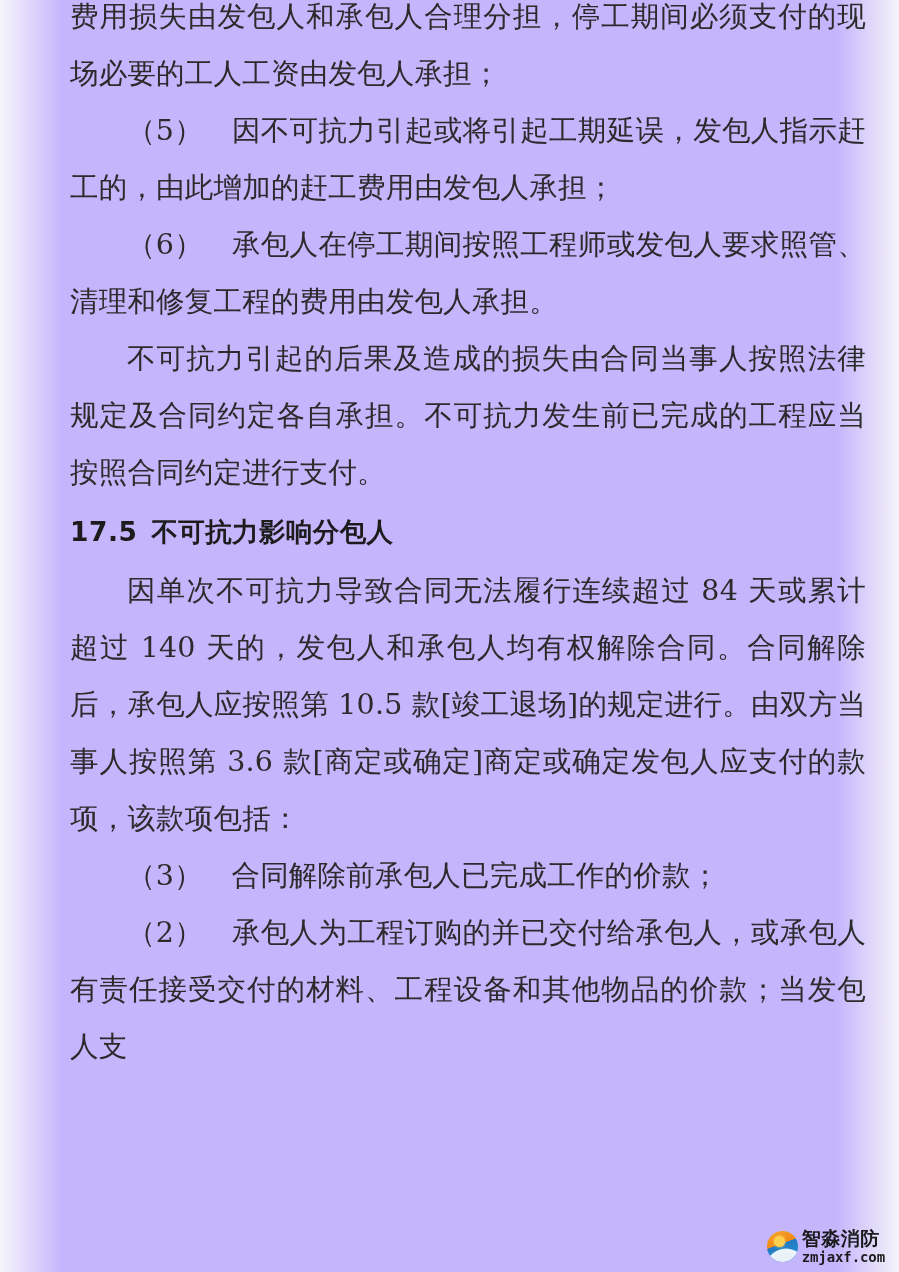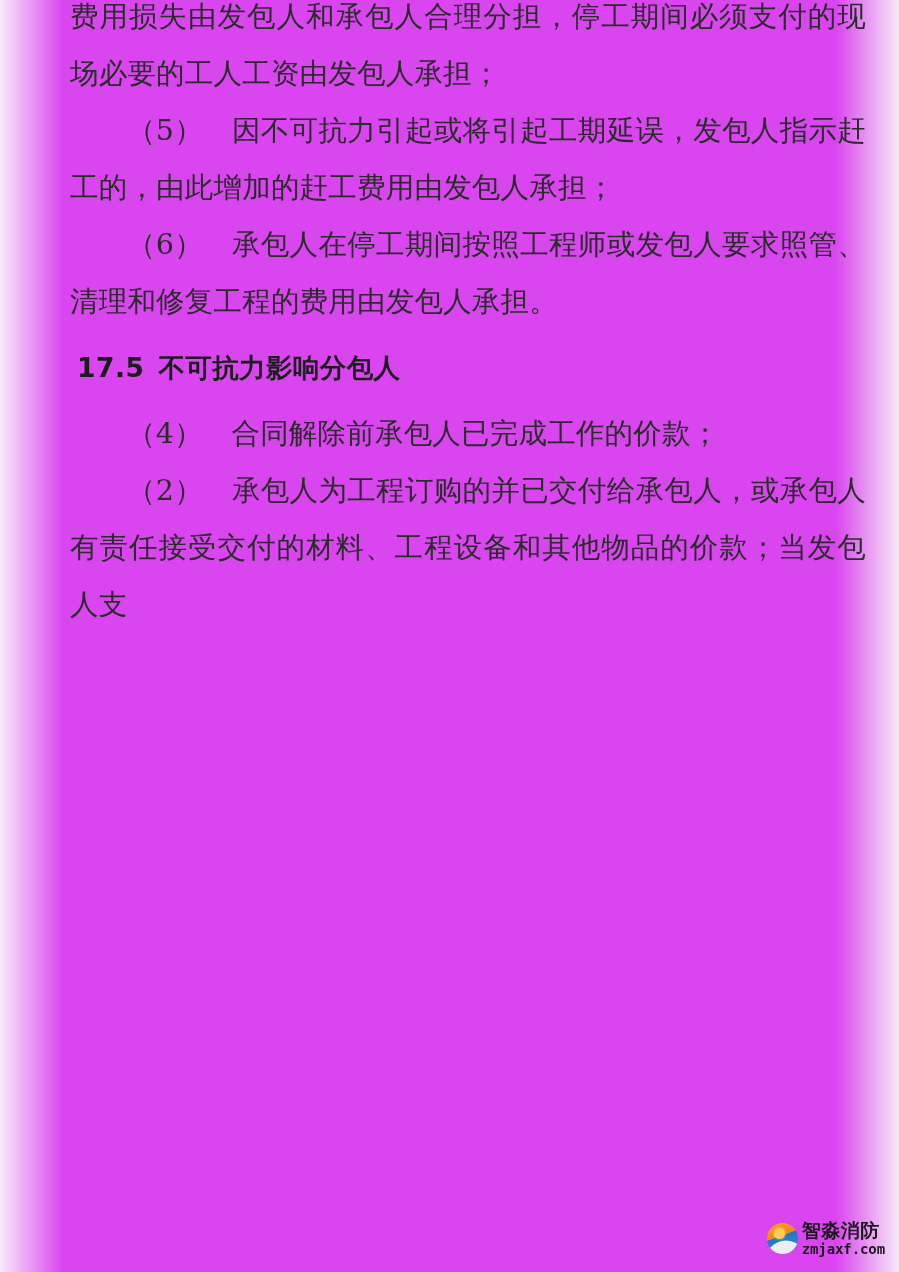--- a/index.html
+++ b/index.html
@@ -15,21 +15,21 @@
     overflow: hidden;
     font-family: "DejaVu Serif", "Liberation Serif", serif;
     color: #2a2a2a;
     -webkit-font-smoothing: antialiased;
   }
 
   
   .page {
     position: absolute;
     inset: 0;
-    background: #d946ef;
+    background: #c4b5fd;
   }
 
   
   .paper-tint {
     position: absolute;
     inset: 0;
     background:
       linear-gradient(90deg, rgba(252,252,250,0.9) 0%, rgba(255,255,255,0) 7%,
                              rgba(255,255,255,0) 93%, rgba(250,250,248,0.9) 100%);
     pointer-events: none;
@@ -57,32 +57,32 @@
   .para.indent { text-indent: 57px; }
   .para.item    { text-indent: 57px; }
 
   
   .heading {
     font-family: "DejaVu Sans", "Liberation Sans", sans-serif;
     font-size: 26.5px;
     font-weight: 700;
     color: #1c1c1c;
     line-height: 57px;
-    margin: 7px;
+    margin: 0;
     letter-spacing: 0.4px;
   }
   .heading .num { margin-right: 14px; letter-spacing: 0.5px; }
 
   .gap-sm { height: 2px; }
 
   
   .watermark {
     position: absolute;
     right: 14px;
-    bottom: 16px;
+    bottom: 8px;
     display: flex;
     align-items: center;
     gap: 4px;
     opacity: 0.97;
   }
   .wm-logo {
     width: 31px;
     height: 31px;
     border-radius: 50%;
     position: relative;
@@ -139,33 +139,35 @@
   <div class="paper-tint"></div>
 
   <div class="text-column">
 
     <p class="para continuation">费用损失由发包人和承包人合理分担，停工期间必须支付的现场必要的工人工资由发包人承担；</p>
 
     <p class="para item">（5）　因不可抗力引起或将引起工期延误，发包人指示赶工的，由此增加的赶工费用由发包人承担；</p>
 
     <p class="para item">（6）　承包人在停工期间按照工程师或发包人要求照管、清理和修复工程的费用由发包人承担。</p>
 
+    <p class="para indent">不可抗力引起的后果及造成的损失由合同当事人按照法律规定及合同约定各自承担。不可抗力发生前已完成的工程应当按照合同约定进行支付。</p>
 
     <div class="gap-sm"></div>
 
     <h2 class="heading">
       <span class="num">17.5</span><span>不可抗力影响分包人</span>
     </h2>
 
 
     <div class="gap-sm"></div>
 
 
+    <p class="para indent">因单次不可抗力导致合同无法履行连续超过 84 天或累计超过 140 天的，发包人和承包人均有权解除合同。合同解除后，承包人应按照第 10.5 款[竣工退场]的规定进行。由双方当事人按照第 3.6 款[商定或确定]商定或确定发包人应支付的款项，该款项包括：</p>
 
-    <p class="para item">（4）　合同解除前承包人已完成工作的价款；</p>
+    <p class="para item">（3）　合同解除前承包人已完成工作的价款；</p>
 
     <p class="para item">（2）　承包人为工程订购的并已交付给承包人，或承包人有责任接受交付的材料、工程设备和其他物品的价款；当发包人支</p>
 
   </div>
 
   <div class="watermark">
     <div class="wm-logo">
       <span class="sun"></span>
       <span class="wave2"></span>
       <span class="wave"></span>

